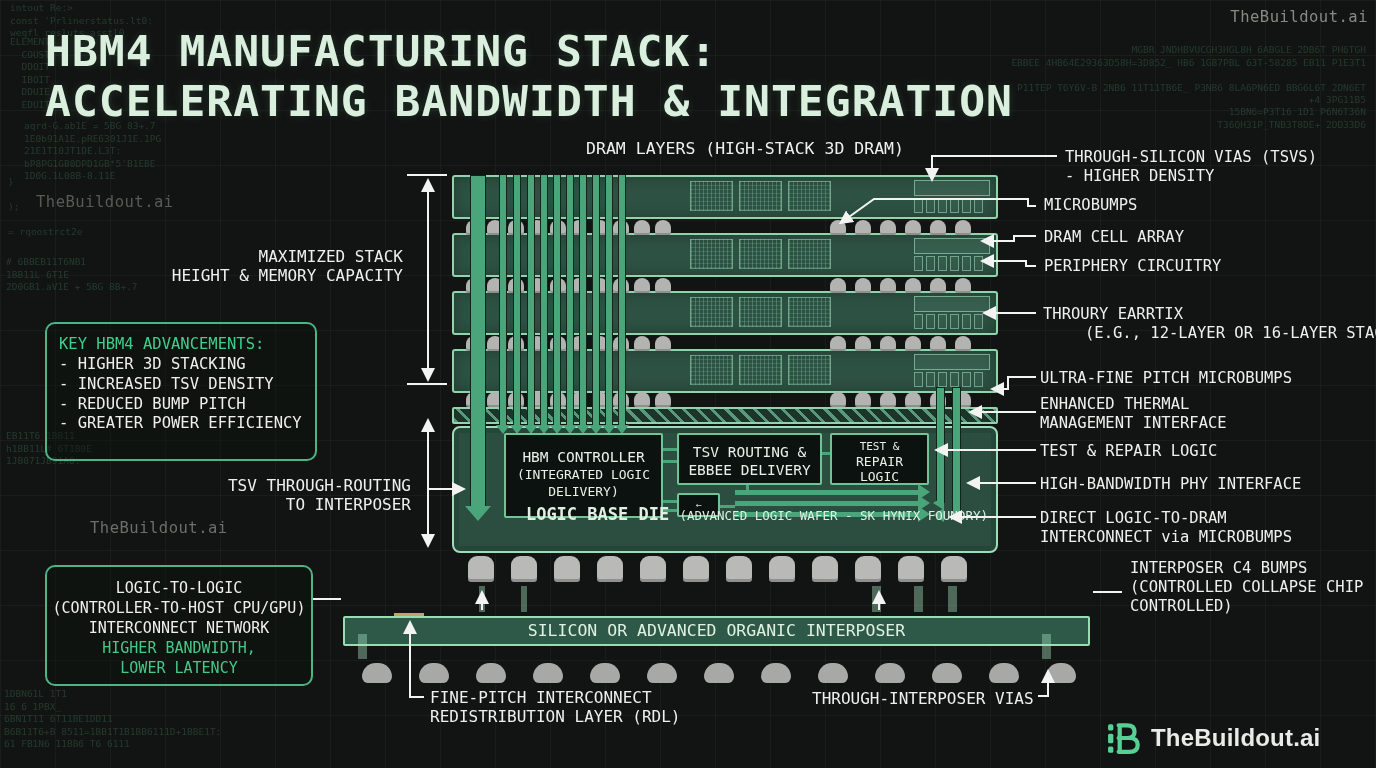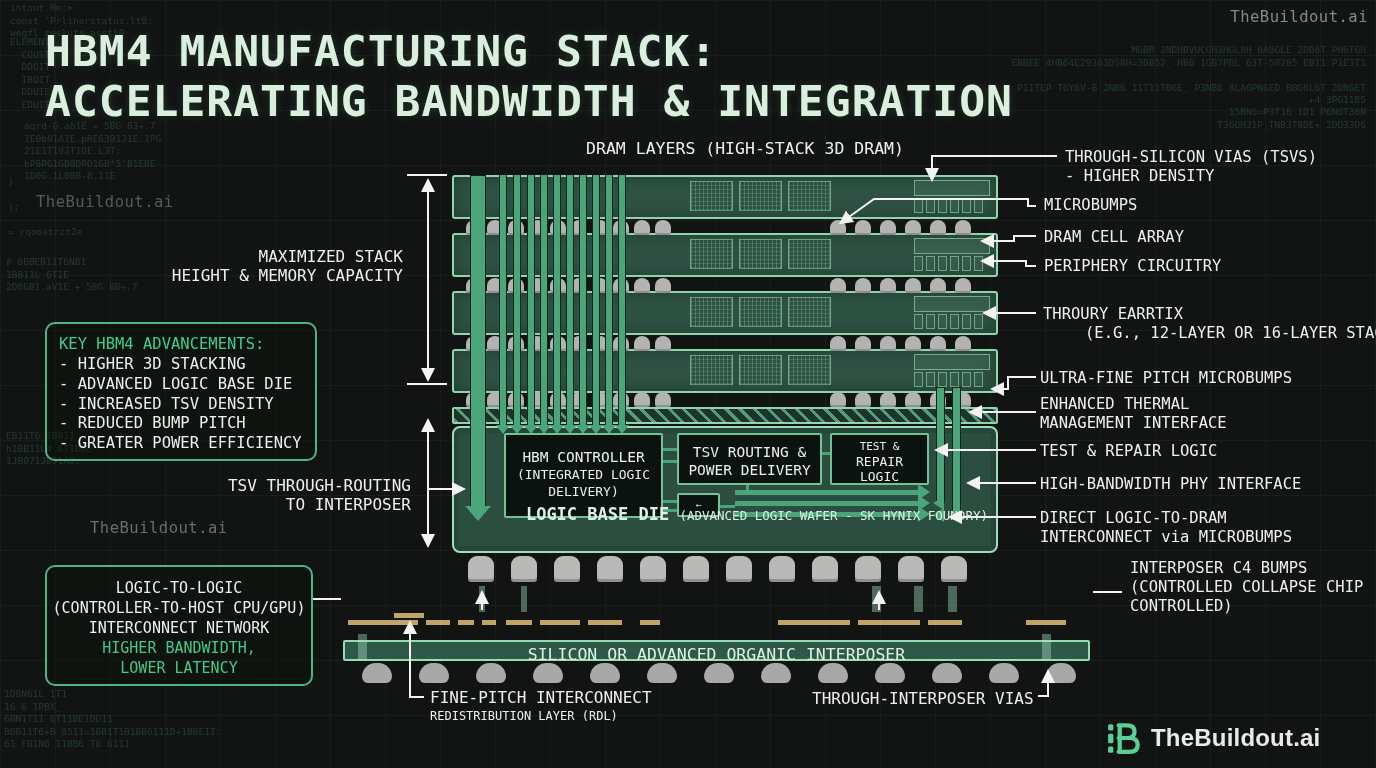--- a/index.html
+++ b/index.html
@@ -281,21 +281,21 @@
   <span class="phy-ah" style="left:933px;top:496px"></span>
   <span class="phy-ah" style="left:933px;top:508px"></span>
 
   <div class="die-box" style="left:504px;top:433px;width:159px;height:85px;padding-top:13px">
     <div style="font-size:14.5px;line-height:18px">HBM CONTROLLER</div>
     <div style="font-size:13px;line-height:17px">(INTEGRATED LOGIC</div>
     <div style="font-size:13px;line-height:17px">DELIVERY)</div>
   </div>
   <div class="die-box" style="left:677px;top:433px;width:145px;height:52px;padding-top:8px">
     <div style="font-size:14.5px;line-height:18px">TSV ROUTING &amp;</div>
-    <div style="font-size:14.5px;line-height:18px">POWER DELIVERY</div>
+    <div style="font-size:14.5px;line-height:18px">EBBEE DELIVERY</div>
   </div>
   <div class="die-box" style="left:830px;top:433px;width:99px;height:52px;padding-top:4px">
     <div style="font-size:11px;line-height:15px">TEST &amp;</div>
     <div style="font-size:13px;line-height:15px">REPAIR</div>
     <div style="font-size:13px;line-height:15px">LOGIC</div>
   </div>
   <div class="die-box" style="left:677px;top:493px;width:43px;height:24px;line-height:20px;font-size:10px;color:#cfd8d2"><span>←</span></div>
 
   <span class="conn" style="left:663px;top:448px;width:14px;height:3px"></span>
   <span class="conn" style="left:663px;top:460px;width:14px;height:3px"></span>
@@ -341,21 +341,21 @@
   <span class="gold" style="left:482px;top:620px;width:14px"></span>
   <span class="gold" style="left:506px;top:620px;width:26px"></span>
   <span class="gold" style="left:540px;top:620px;width:40px"></span>
   <span class="gold" style="left:588px;top:620px;width:34px"></span>
   <span class="gold" style="left:640px;top:620px;width:20px"></span>
   <span class="gold" style="left:778px;top:620px;width:72px"></span>
   <span class="gold" style="left:858px;top:620px;width:62px"></span>
   <span class="gold" style="left:928px;top:620px;width:34px"></span>
   <span class="gold" style="left:1026px;top:620px;width:40px"></span>
 
-  <div class="bar" style="top:640px;height:21px;line-height:26px"><span>SILICON OR ADVANCED ORGANIC INTERPOSER</span></div>
+  <div class="bar" style="top:616px;height:30px;line-height:26px"><span>SILICON OR ADVANCED ORGANIC INTERPOSER</span></div>
   <span class="via" style="left:358px;top:634px;width:9px;height:25px"></span>
   <span class="via" style="left:1042px;top:634px;width:9px;height:25px"></span>
 
   <div class="ballrow">
       <span class="ball"></span>
       <span class="ball"></span>
       <span class="ball"></span>
       <span class="ball"></span>
       <span class="ball"></span>
       <span class="ball"></span>
@@ -369,21 +369,20 @@
     </div>
 
   <div class="lbl lblr" style="right:973px;top:247px;font-size:16px">MAXIMIZED STACK</div>
   <div class="lbl lblr" style="right:973px;top:266px;font-size:16px">HEIGHT &amp; MEMORY CAPACITY</div>
   <div class="lbl lblr" style="right:965px;top:476px;font-size:16px">TSV THROUGH-ROUTING</div>
   <div class="lbl lblr" style="right:965px;top:495px;font-size:16px">TO INTERPOSER</div>
 
   <div class="gbox" style="left:45px;top:322px;width:272px;height:139px;padding:10px 0 0 12px">
     <div class="bt" style="font-size:15.5px;line-height:21px">KEY HBM4 ADVANCEMENTS:</div>
     <div class="bi" style="font-size:15.5px;line-height:19.8px">- HIGHER 3D STACKING</div>
-    <div class="bi" style="font-size:15.5px;line-height:19.8px">- ADVANCED LOGIC BASE DIE</div>
     <div class="bi" style="font-size:15.5px;line-height:19.8px">- INCREASED TSV DENSITY</div>
     <div class="bi" style="font-size:15.5px;line-height:19.8px">- REDUCED BUMP PITCH</div>
     <div class="bi" style="font-size:15.5px;line-height:19.8px">- GREATER POWER EFFICIENCY</div>
   </div>
 
   <div class="gbox" style="left:45px;top:565px;width:268px;height:121px;padding-top:11px;text-align:center">
     <div class="bi" style="font-size:15px;line-height:20px">LOGIC-TO-LOGIC</div>
     <div class="bi" style="font-size:15px;line-height:20px">(CONTROLLER-TO-HOST CPU/GPU)</div>
     <div class="bi" style="font-size:15px;line-height:20px">INTERCONNECT NETWORK</div>
     <div class="hl" style="font-size:15px;line-height:20px">HIGHER BANDWIDTH,</div>
@@ -402,21 +401,21 @@
   <div class="lbl" style="left:1040px;top:414px">MANAGEMENT INTERFACE</div>
   <div class="lbl" style="left:1040px;top:442px">TEST &amp; REPAIR LOGIC</div>
   <div class="lbl" style="left:1040px;top:475px">HIGH-BANDWIDTH PHY INTERFACE</div>
   <div class="lbl" style="left:1040px;top:509px">DIRECT LOGIC-TO-DRAM</div>
   <div class="lbl" style="left:1040px;top:528px">INTERCONNECT via MICROBUMPS</div>
   <div class="lbl" style="left:1130px;top:559px">INTERPOSER C4 BUMPS</div>
   <div class="lbl" style="left:1130px;top:578px">(CONTROLLED COLLAPSE CHIP</div>
   <div class="lbl" style="left:1130px;top:597px">CONTROLLED)</div>
 
   <div class="lbl" style="left:430px;top:688px;font-size:16px">FINE-PITCH INTERCONNECT</div>
-  <div class="lbl" style="left:430px;top:707px;font-size:12px">REDISTRIBUTION LAYER (RDL)</div>
+  <div class="lbl" style="left:430px;top:707px;font-size:16px">REDISTRIBUTION LAYER (RDL)</div>
   <div class="lbl" style="left:812px;top:689px;font-size:16px">THROUGH-INTERPOSER VIAS</div>
 
   <svg class="overlay" width="1376" height="768" viewBox="0 0 1376 768">
     <defs>
       <marker id="ah" markerWidth="7" markerHeight="7" refX="5" refY="3.5" orient="auto">
         <path d="M0 0 L7 3.5 L0 7 Z" fill="#f2f3f2"></path>
       </marker>
     </defs>
     <g stroke="#f2f3f2" stroke-width="2" fill="none">
       <path d="M1057 156 H932 V178" marker-end="url(#ah)"></path>

